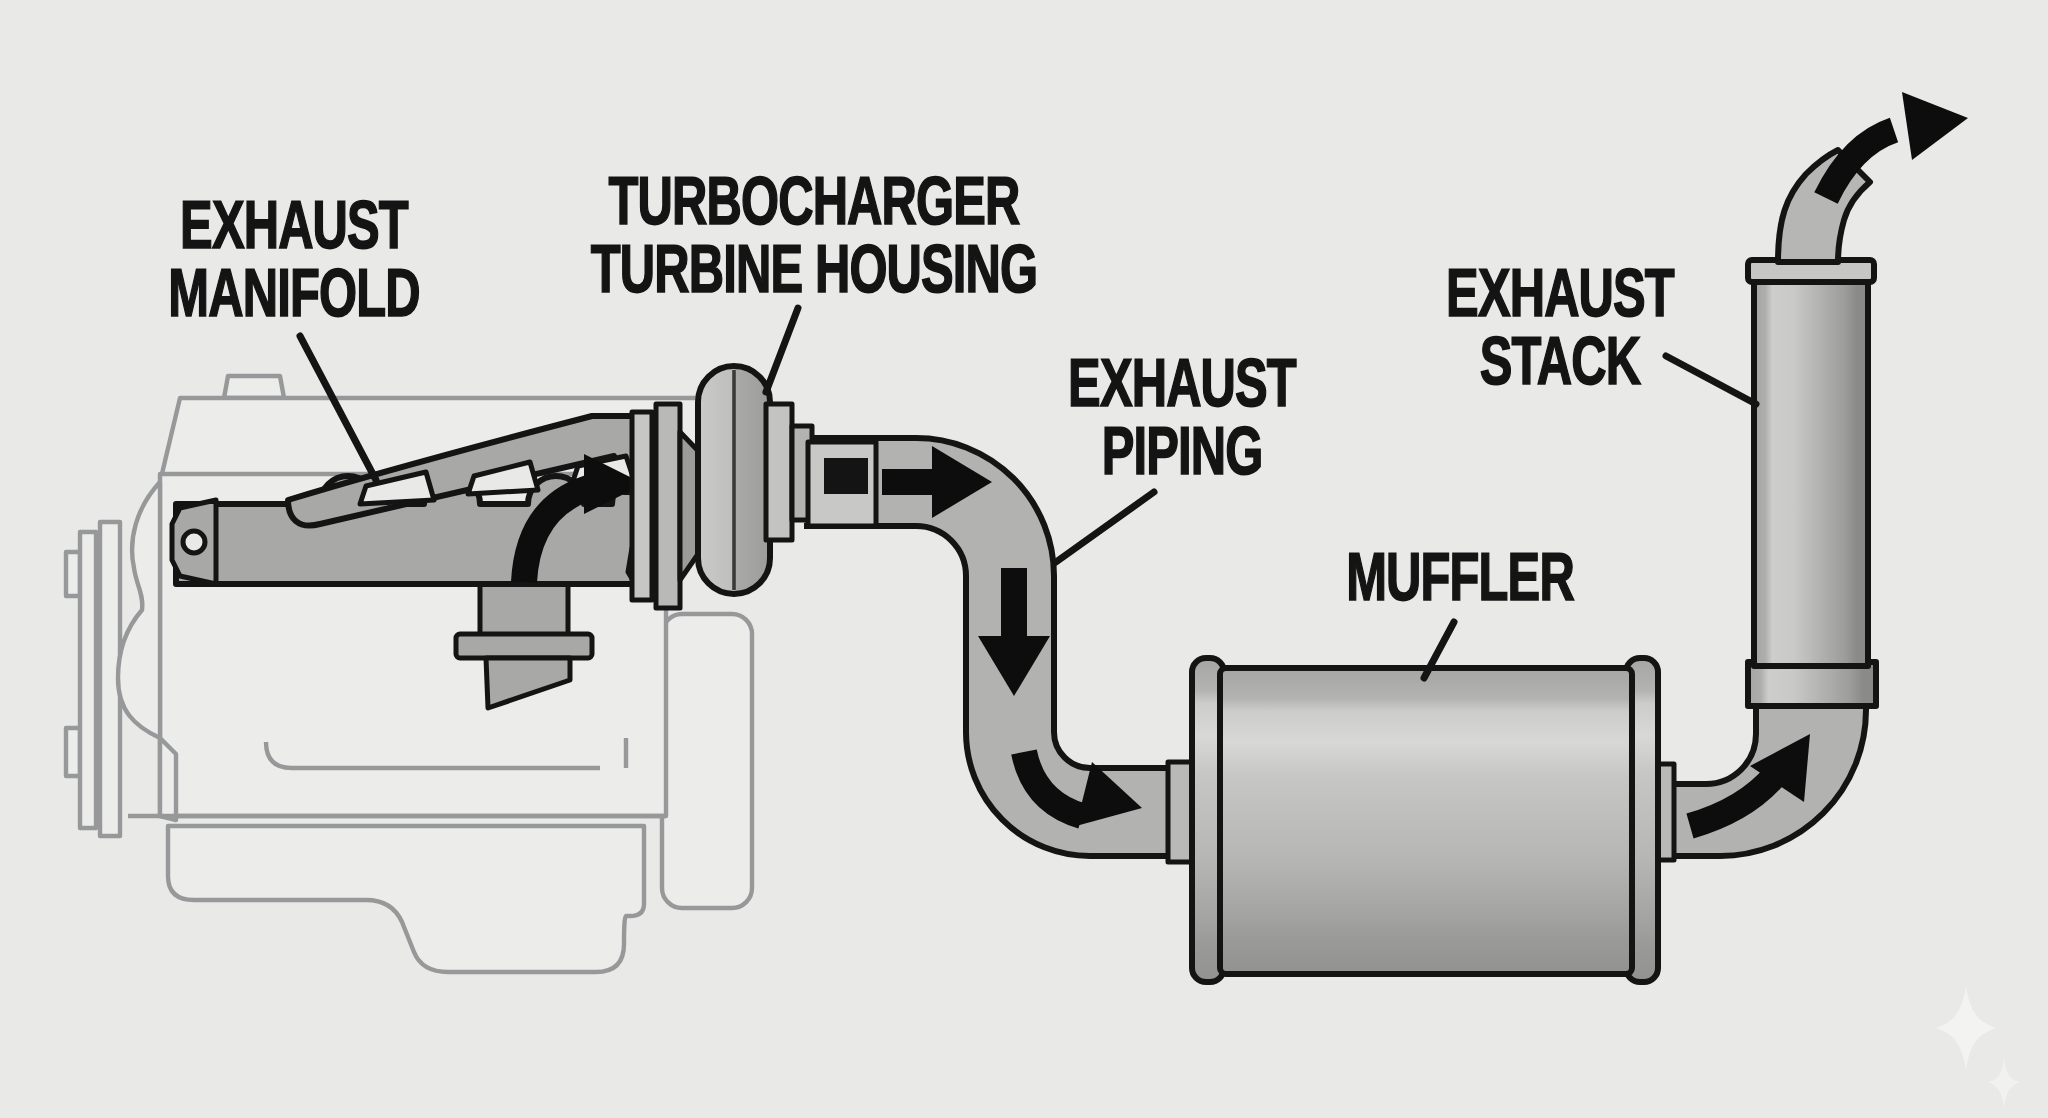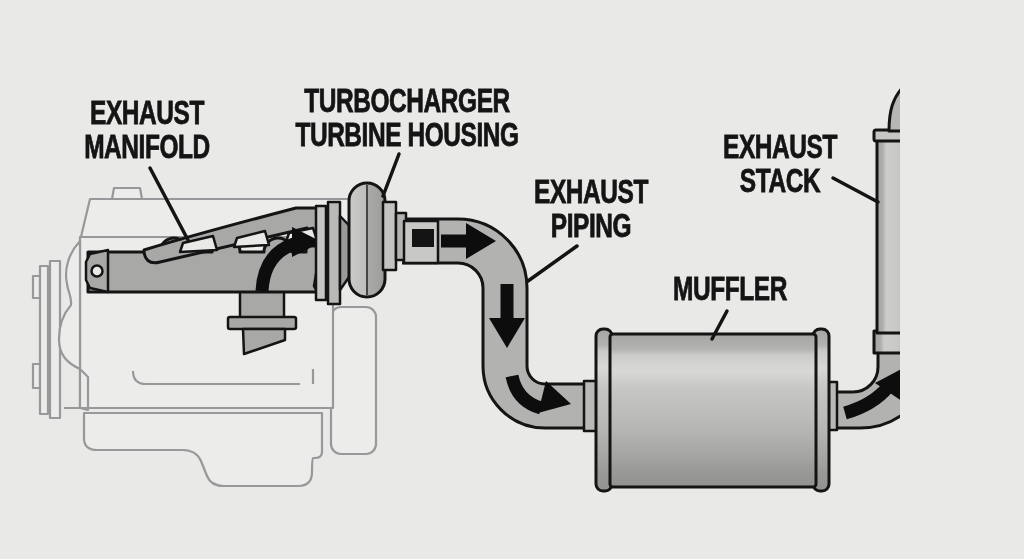--- a/index.html
+++ b/index.html
@@ -1,17 +1,17 @@
 <!DOCTYPE html>
 <html><head>
 <meta charset="utf-8">
 <style>
   html,body { margin:0; padding:0; }
   body { background:#e9e9e7; font-family:"Liberation Sans", sans-serif; }
-  .stage { position:relative; width:900px; height:559px; overflow:hidden; background:#84cc16; }
+  .stage { position:relative; width:1024px; height:559px; overflow:hidden; background:#84cc16; }
   svg { display:block; }
   .lbl {
     font-family:"Liberation Sans", sans-serif;
     font-weight:700;
     font-size:34px;
     letter-spacing:-0.6px;
     fill:#141414;
     stroke:#141414;
     stroke-width:0.8;
     paint-order:stroke;

